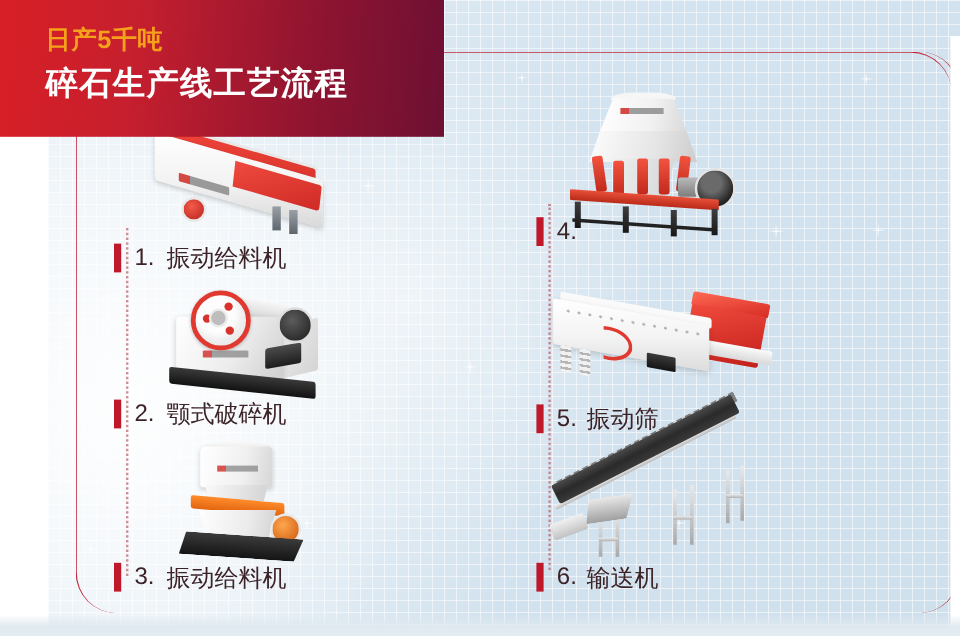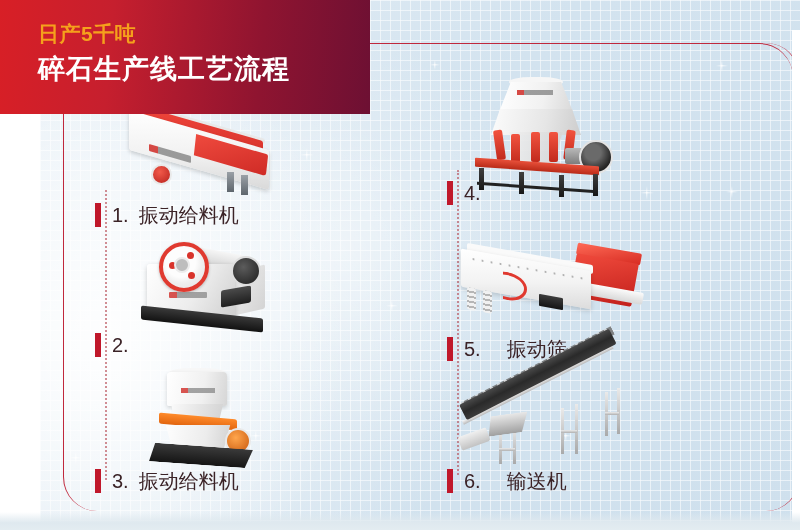--- a/index.html
+++ b/index.html
@@ -184,21 +184,21 @@
     font-family: "Liberation Sans", sans-serif;
     flex: 0 0 auto;
   }
   .item-text {
     font-size: 20px;
     color: #3b2327;
     margin-left: 10px;
     white-space: nowrap;
     font-family: "DejaVu Sans", sans-serif;
   }
-  .item-text.wide { margin-left: 26px; text-align: center; }
+  .item-text.wide { margin-left: 8px; text-align: center; }
 
   
   .mc { position: absolute; }
 
   
   .feeder { left: 28px; top: 8px; width: 160px; height: 80px; }
   .feeder .trough {
     position: absolute; left: 6px; top: 18px; width: 140px; height: 40px;
     background: linear-gradient(165deg,#ffffff 0%,#f2f2f2 55%,#d9d9d9 100%);
     transform: skewY(16deg);
@@ -590,20 +590,21 @@
             <i class="h3"></i>
           </div>
         <div class="hub"></div>
         <div class="brand"></div>
         <div class="base"></div>
       </div>
     </div>
     <div class="item-label-row">
       <div class="item-marker"></div>
       <div class="item-num">2.</div>
+      <div class="item-text">颚式破碎机</div>
     </div>
   </div>
 
   <div class="item" style="left:95px;top:370px;">
     <div class="item-figure">
       <div class="mc cone1">
         <div class="topcap"></div>
         <div class="top"></div>
         <div class="brand"></div>
         <div class="neck"></div>

